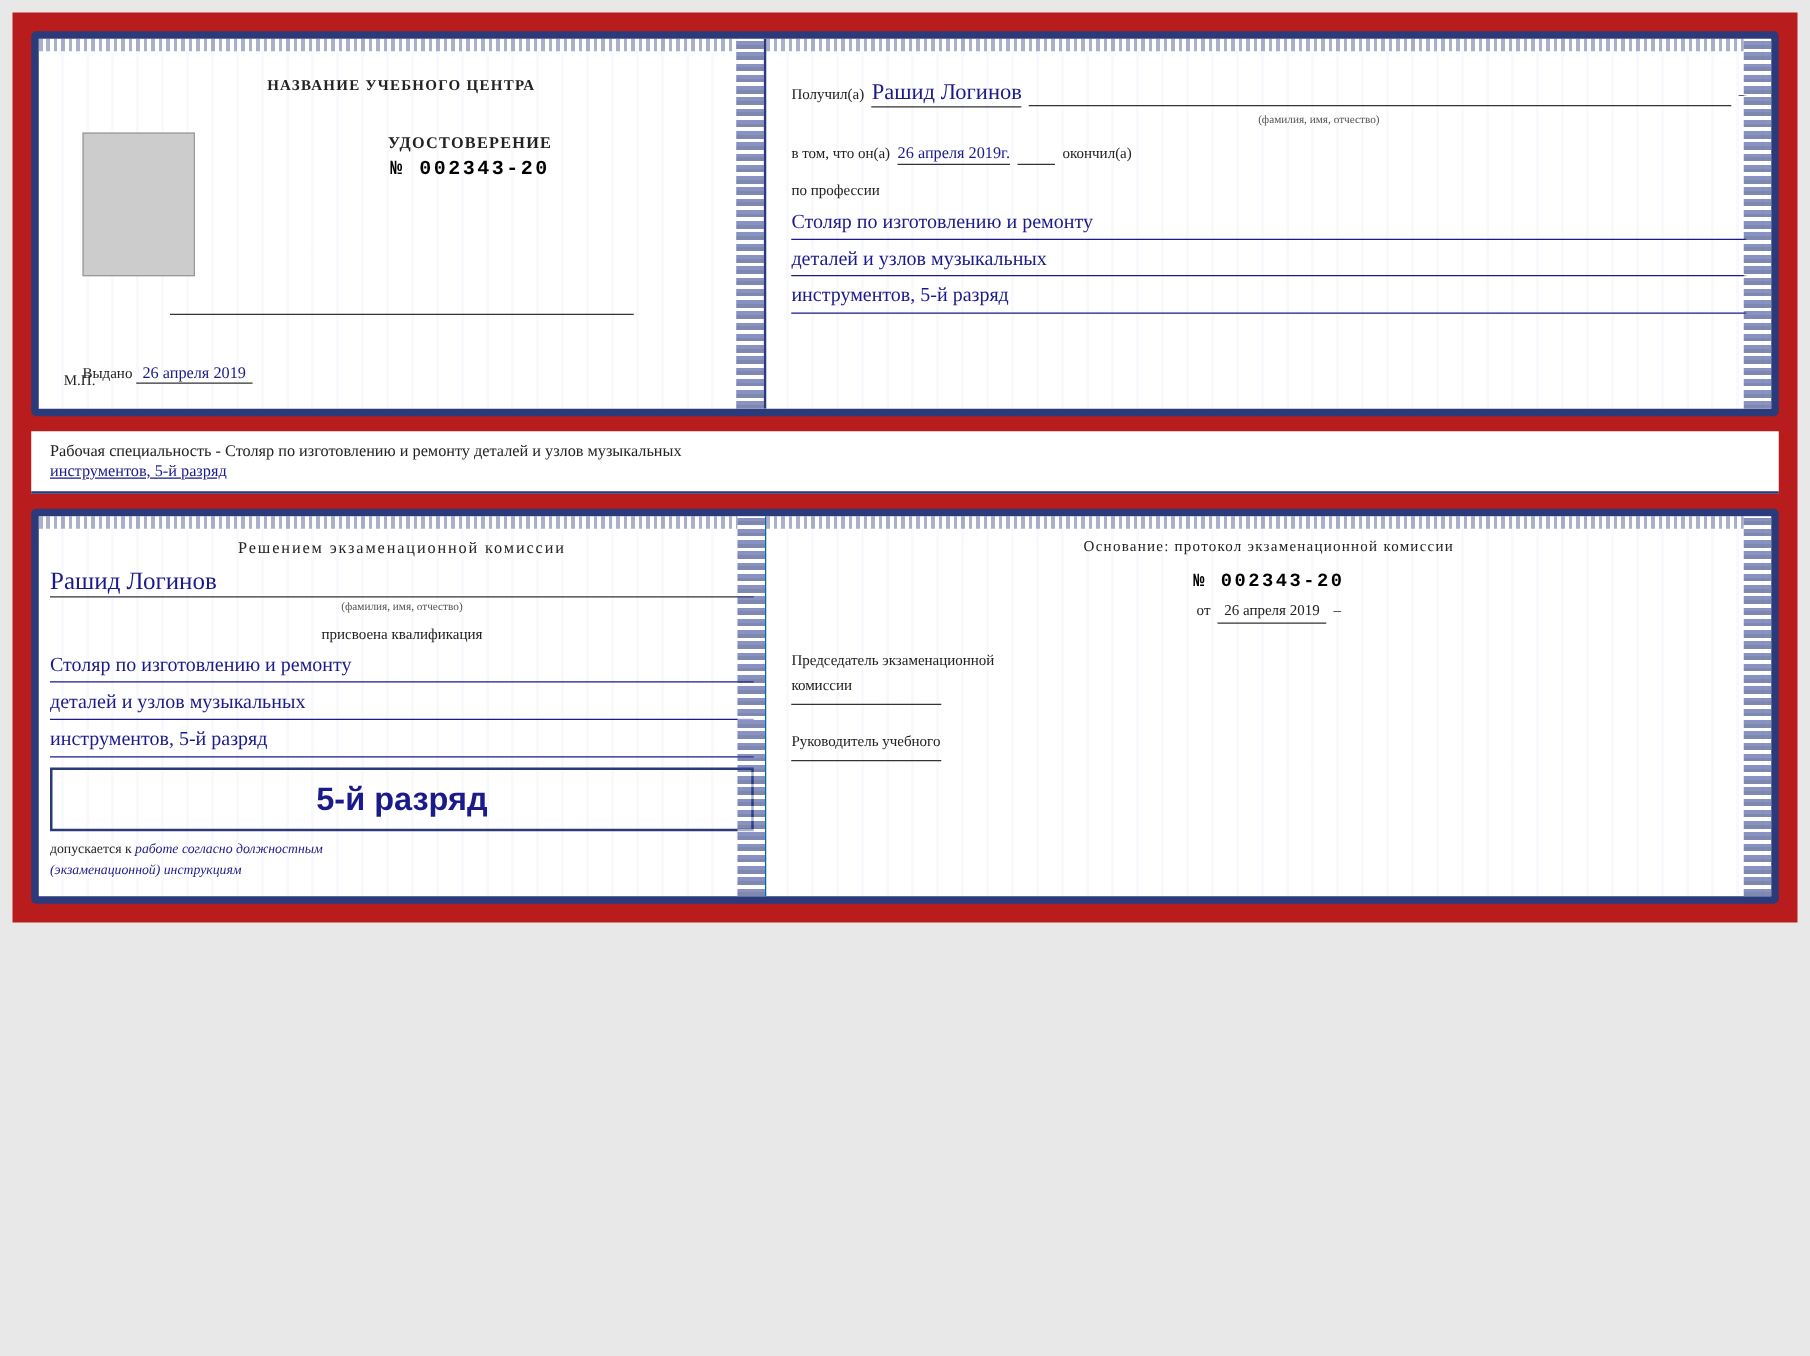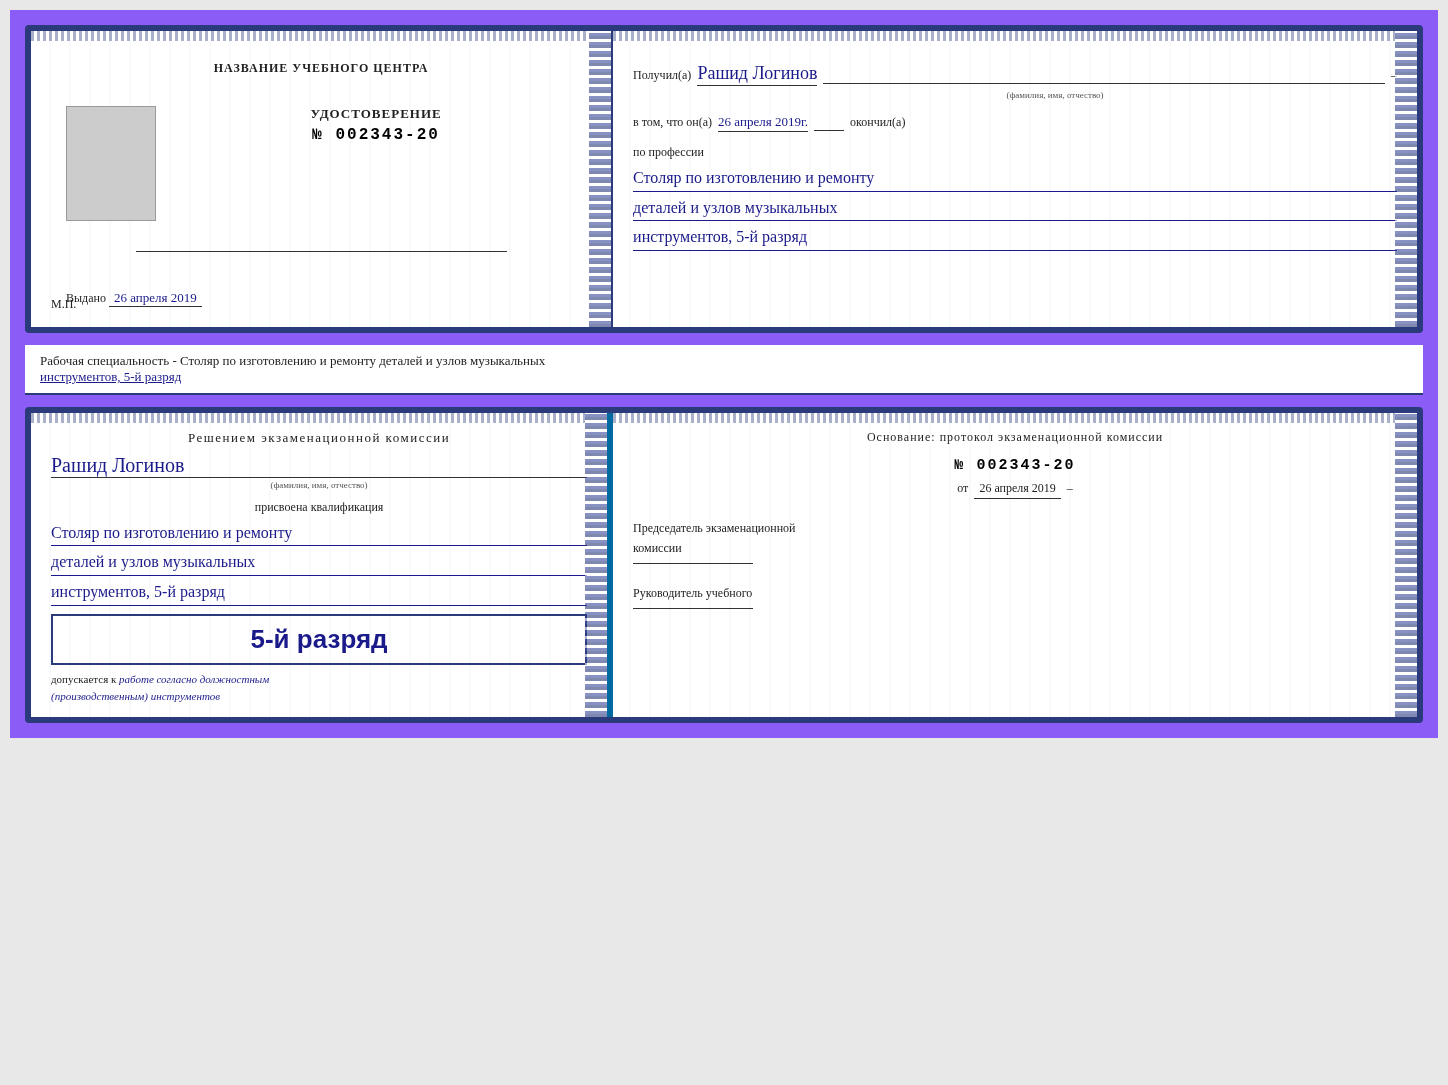--- a/index.html
+++ b/index.html
@@ -5,21 +5,21 @@
     * { box-sizing: border-box; margin: 0; padding: 0; }
     body {
       background: #e8e8e8;
       font-family: 'Times New Roman', Times, serif;
       padding: 10px;
       min-width: 1448px;
       min-height: 1085px;
     }
 
     .page-wrapper {
-      background: #8b5cf6;
+      background: #b91c1c;
       padding: 15px;
       display: flex;
       flex-direction: column;
       gap: 12px;
     }
 
     
     .doc-card {
       background: white;
       border: 6px solid #2a3a7a;
@@ -205,22 +205,22 @@
       background: white;
       padding: 8px 15px;
       font-size: 13px;
       color: #222;
       border-bottom: 2px solid #2a3a7a;
     }
 
     
     .commission-left {
       flex: 0 0 42%;
-      border-right: 6px solid #0369a1;
-      padding: 15px 20px;
+      border-right: 1px solid #0369a1;
+      padding: 15px 9px;
       position: relative;
     }
 
     .commission-right {
       flex: 1;
       padding: 15px 20px;
       position: relative;
     }
 
     .comm-title {
@@ -376,21 +376,21 @@
       <div class="qualification-box">
         <span class="big-rank">5-й разряд</span>
       </div>
 
       <div class="допускается-line">
         <span>допускается к</span>
         <span style="border-bottom:1px solid #333; display:inline;"> </span>
         <span class="italic-handwritten">работе согласно должностным</span>
       </div>
       <div class="допускается-line">
-        <span class="italic-handwritten">(производственным) инструментов</span>
+        <span class="italic-handwritten">(экзаменационной) инструкциям</span>
       </div>
 
       <div class="stripe-right"></div>
     </div>
 
     <div class="commission-right">
       <div class="stripe-top"></div>
 
       <div class="comm-right-text" style="letter-spacing:1px; text-align:center; margin-bottom:10px; font-weight:normal;">Основание: протокол экзаменационной комиссии</div>
 

